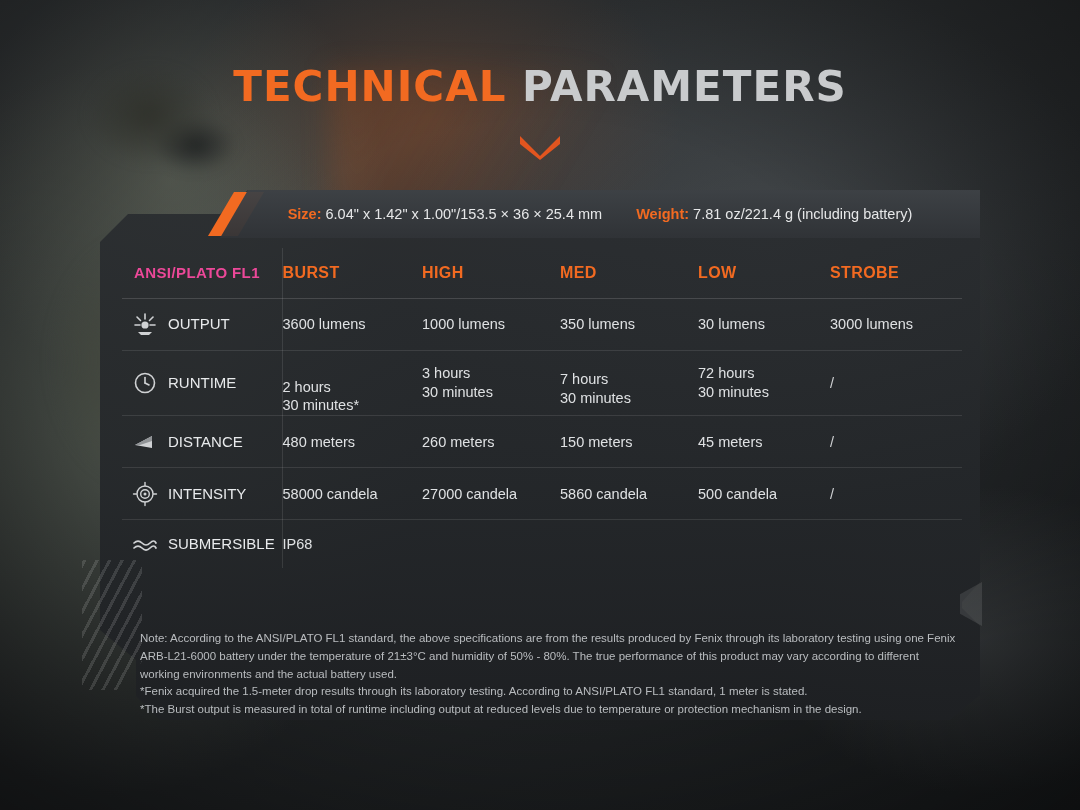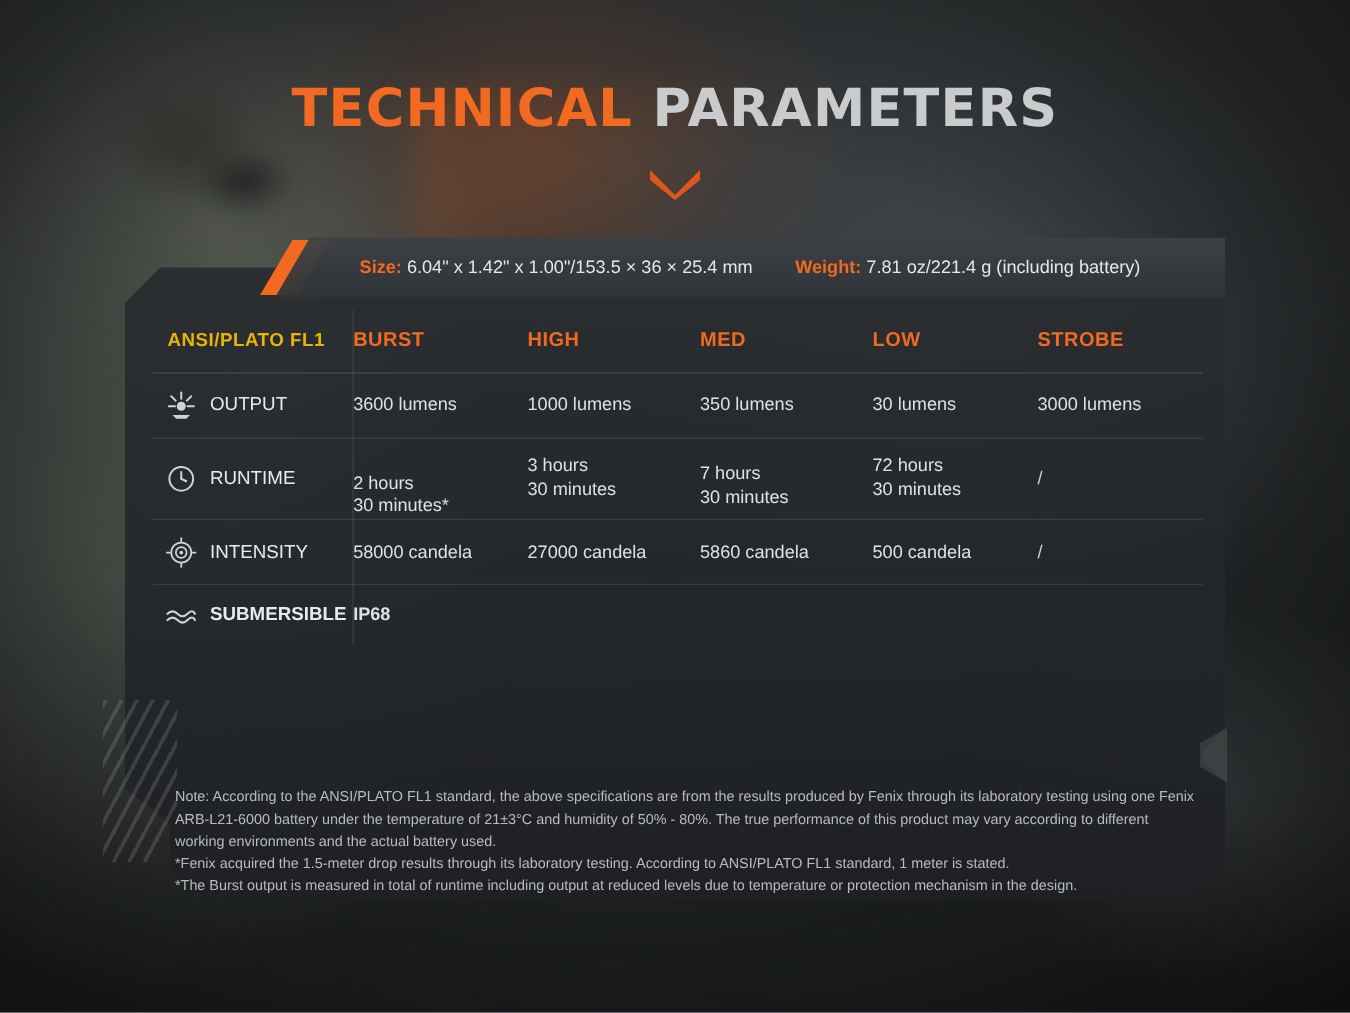--- a/index.html
+++ b/index.html
@@ -142,21 +142,21 @@
   }
   table.spec thead th {
     height: 50px;
     font-size: 16px;
     font-weight: bold;
     color: #f26a21;
     border-bottom: 1px solid rgba(255,255,255,0.14);
     letter-spacing: 0.4px;
   }
   table.spec thead th.rowhead {
-    color: #eab308;
+    color: #ec4899;
     text-align: left;
     padding-left: 12px;
     font-size: 15px;
   }
   table.spec td.rowhead {
     text-align: right;
     padding-left: 10px;
     color: #e8eaec;
     font-size: 15px;
     border-right: 1px solid rgba(255,255,255,0.10);
@@ -167,21 +167,21 @@
     align-items: center;
     gap: 10px;
   }
   .rowhead-label { line-height: 1.15; }
   .ico { width: 26px; height: 26px; flex: 0 0 26px; opacity: 0.92; }
   tr.r-output td { height: 52px; }
   tr.r-runtime td { height: 58px; }
   tr.r-distance td { height: 52px; }
   tr.r-intensity td { height: 52px; }
   tr.r-impact td { height: 56px; }
-  tr.r-sub td { height: 48px; border-bottom: none; font-weight: bold; }
+  tr.r-sub td { height: 48px; border-bottom: none; }
   .cellwrap { line-height: 1.3; }
   .slash { color: #cfd1d3; }
 
   
   .note {
     position: absolute;
     left: 40px;
     top: 440px;
     width: 820px;
     color: #b9bcbf;
@@ -309,20 +309,36 @@
               <div class="cellwrap" style="white-space:pre-line;margin-top:12px;">7 hours
 30 minutes</div>
             </td>
           <td>
               <div class="cellwrap" style="white-space:pre-line;">72 hours
 30 minutes</div>
             </td>
           <td class="slash">/</td>
         </tr>
 
+        <tr class="r-distance">
+          <td class="rowhead">
+            <div class="rowhead-inner">
+              <svg class="ico" viewBox="0 0 26 26">
+                <path d="M3 16 L20 7 L20 19 Z" fill="#dfe1e3"></path>
+                <path d="M3 16 L20 7 L20 12 L8 16 Z" fill="#9a9da0"></path>
+              </svg>
+              <span class="rowhead-label">DISTANCE</span>
+            </div>
+          </td>
+          <td>480 meters</td>
+          <td>260 meters</td>
+          <td>150 meters</td>
+          <td>45 meters</td>
+          <td class="slash">/</td>
+        </tr>
 
         <tr class="r-intensity">
           <td class="rowhead">
             <div class="rowhead-inner">
               <svg class="ico" viewBox="0 0 26 26">
                 <circle cx="13" cy="13" r="8" fill="none" stroke="#dfe1e3" stroke-width="1.4"></circle>
                 <circle cx="13" cy="13" r="4.3" fill="none" stroke="#dfe1e3" stroke-width="1.4"></circle>
                 <circle cx="13" cy="13" r="1.5" fill="#dfe1e3"></circle>
                 <g stroke="#dfe1e3" stroke-width="1.4" stroke-linecap="round">
                   <line x1="13" y1="1.5" x2="13" y2="4.5"></line>

